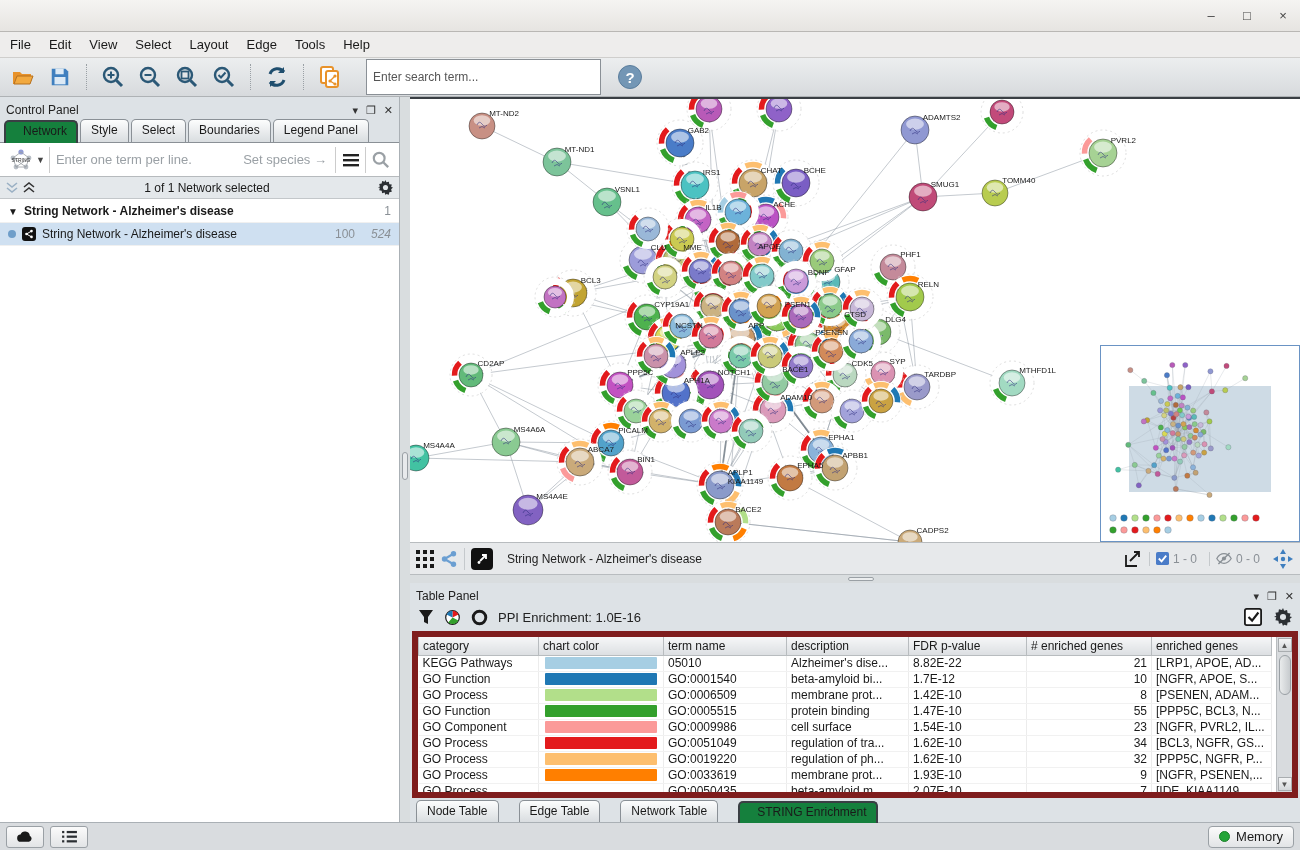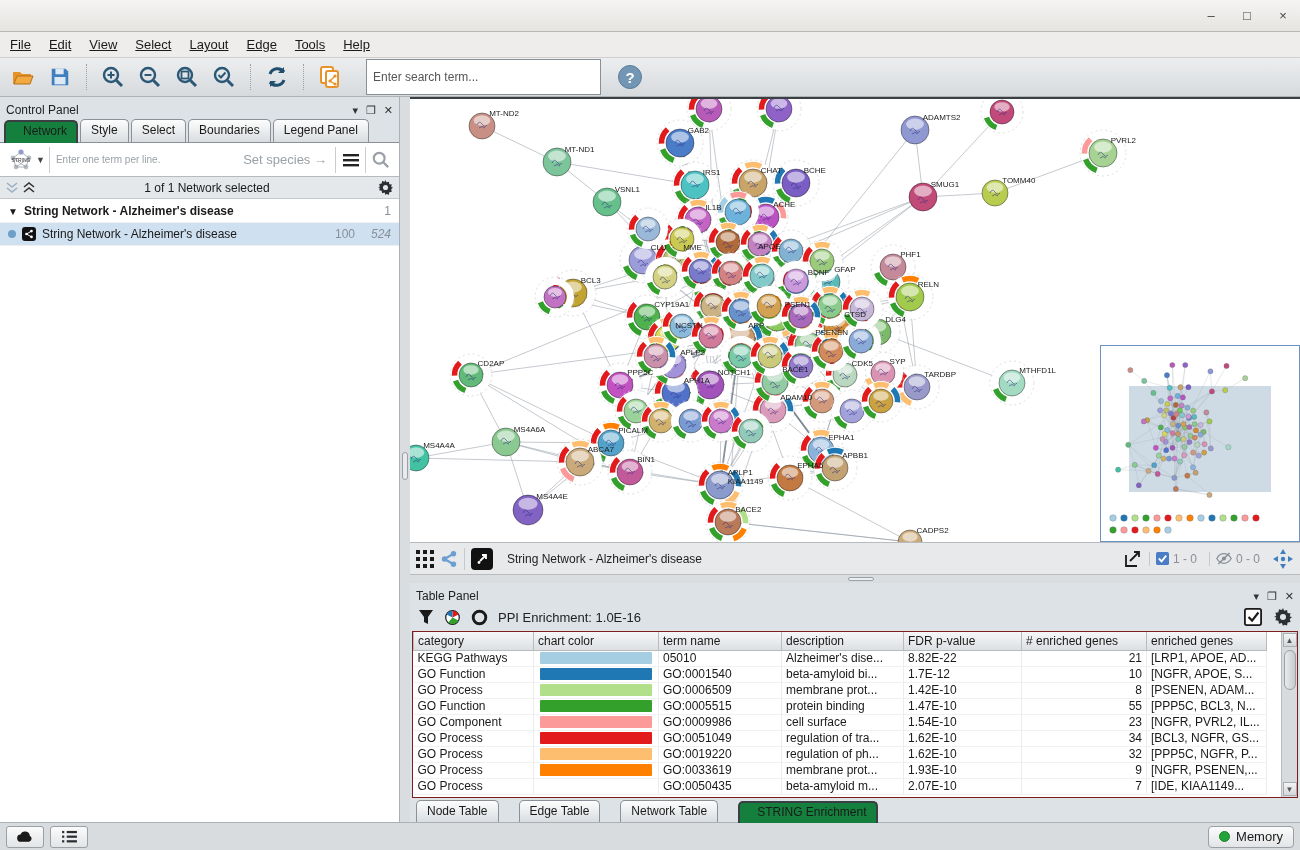--- a/index.html
+++ b/index.html
@@ -8,21 +8,21 @@
 
   
   .titlebar { height:32px; background:linear-gradient(#f5f4f2,#e6e4e1);
     border-bottom:1px solid #b9b7b4; display:flex; align-items:center; position:relative; }
   .titlebar .title { position:absolute; left:0; right:0; text-align:center; font-weight:bold; font-size:13px; color:#222; }
   .win-controls { position:absolute; right:10px; display:flex; gap:22px; font-size:13px; color:#444; }
   .win-controls span { cursor:default; width:14px; text-align:center; }
 
   
   .menubar { height:26px; background:#eeedec; border-bottom:1px solid #cfcecc;
-    display:flex; align-items:center; padding-left:10px; gap:18px; font-size:13px;text-decoration:underline; }
+    display:flex; align-items:center; padding-left:10px; gap:18px; font-size:13px; }
   .menubar span { cursor:default; }
 
   
   .toolbar { height:39px; background:linear-gradient(#eceeef,#d7dadd);
     border-bottom:1px solid #aeb2b5; display:flex; align-items:center; padding-left:8px; gap:7px; }
   .tbtn { width:30px; height:30px; display:flex; align-items:center; justify-content:center; border-radius:3px; }
   .tsep { width:1px; height:26px; border-left:1px dotted #9aa0a5; margin:0 4px; }
   .searchbox { width:235px; height:36px; border:1px solid #8a9096; background:#fff;
     font-size:12px; padding:0 6px; color:#333; margin-left:14px; }
   .searchbox::placeholder { color:#555; }
@@ -38,21 +38,21 @@
 
   
   .panel-head { height:20px; display:flex; align-items:flex-end; padding:0 6px; font-size:12px; color:#222; }
   .panel-head .ph-icons { margin-left:auto; display:flex; gap:8px; color:#333; font-size:11px; }
   .cp-tabs { display:flex; padding:2px 4px 0 4px; gap:2px; border-bottom:1px solid #8a9096; }
   .tab { padding:3px 10px 4px 10px; font-size:12px; background:linear-gradient(#fcfdfd,#d9dde0);
     border:1px solid #8a9096; border-bottom:none; border-radius:5px 5px 0 0; cursor:default; }
   .tab.active { background:#15803d; border-color:#3a3f44; border-width:2px; border-bottom:none; padding:2px 9px 5px 17px; position:relative; top:1px; }
   .string-row { height:34px; background:#fff; border-bottom:1px solid #b6babd; display:flex; align-items:center; padding:0 4px; }
   .string-logo { display:flex; align-items:center; gap:2px; padding:0 4px; border-right:1px solid #ccc; height:26px; }
-  .string-input { flex:1; border:none; outline:none; font-size:10px; color:#333; padding:0 6px; min-width:0;}
+  .string-input { flex:1; border:none; outline:none; font-size:13px; color:#333; padding:0 6px; min-width:0;}
   .string-input::placeholder { color:#9aa0a5; }
   .species-hint { color:#9aa0a5; font-size:13px; padding-right:8px; white-space:nowrap; }
   .sr-icon { width:30px; height:26px; display:flex; align-items:center; justify-content:center; border-left:1px solid #ccc; }
   .net-summary { height:22px; background:#e4e8eb; border-bottom:1px solid #c3c7ca; display:flex; align-items:center; padding:0 6px; font-size:12px; }
   .net-summary .summary-text { flex:1; text-align:center; }
   .tree { background:#fff; flex:1; border-top:1px solid #fff; }
   .tree-row { height:23px; display:flex; align-items:center; padding:0 8px; font-size:12px; gap:6px; border-bottom:1px solid #f0f0f0;}
   .tree-row.selected { background:#cfe0f1; }
   .tree-row .count { margin-left:auto; color:#8a9096; }
   .tree-row .count2 { color:#8a9096; width:30px; text-align:right;font-style:italic;}
@@ -69,21 +69,21 @@
   .nt-sep { width:1px; height:22px; background:#c5c9cc; }
   .launch-btn { width:22px; height:22px; background:#111; border-radius:4px; display:flex; align-items:center; justify-content:center; }
   .hsplit { height:8px; background:#d9dddf; position:relative; }
   .hsplit .pill { position:absolute; left:438px; top:2px; width:26px; height:4px; border:1px solid #9aa0a5; border-radius:2px; background:#eceeef; }
 
   
   .table-panel { height:239px; background:#dde2e6; display:flex; flex-direction:column; }
   .tp-toolbar { height:28px; display:flex; align-items:center; gap:10px; padding:0 8px; }
   .tp-toolbar .ppi { font-size:13px; color:#222; }
   .tp-right { margin-left:auto; display:flex; gap:12px; align-items:center; }
-  .grid-wrap { flex:1; background:#fff; border:1px solid #7f1d1d; margin:0 2px; display:flex; overflow:hidden; }
+  .grid-wrap { flex:1; background:#fff; border:6px solid #7f1d1d; margin:0 2px; display:flex; overflow:hidden; }
   table.enrich { border-collapse:collapse; table-layout:fixed; width:853px; font-size:12px; }
   table.enrich th { background:linear-gradient(#f6f7f8,#dcdfe2); border:1px solid #b8bcbf; border-top:none;
     font-weight:normal; text-align:left; padding:1px 4px; height:18px; white-space:nowrap; overflow:hidden;}
   table.enrich td { border-right:1px solid #ececec; border-bottom:1px solid #f1f1f1; padding:0 4px; height:16px;
     white-space:nowrap; overflow:hidden; }
   td.num { text-align:right; }
   .swatch { height:12px; margin:1px 2px; border-radius:1px; }
   .vscroll { width:16px; background:#d8dbde; border-left:1px solid #b8bcbf; display:flex; flex-direction:column; align-items:center; }
   .varrow { width:14px; height:14px; font-size:8px; color:#555; display:flex; align-items:center; justify-content:center;
     background:linear-gradient(#f3f4f5,#d4d7da); border:1px solid #a9adb0; margin:1px 0;}

